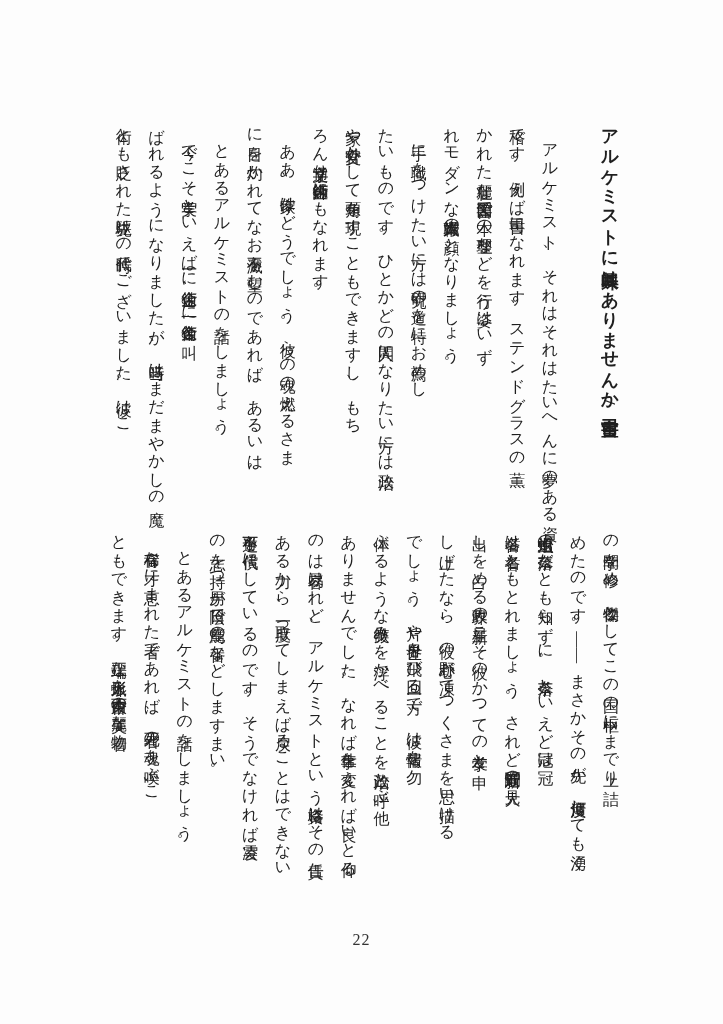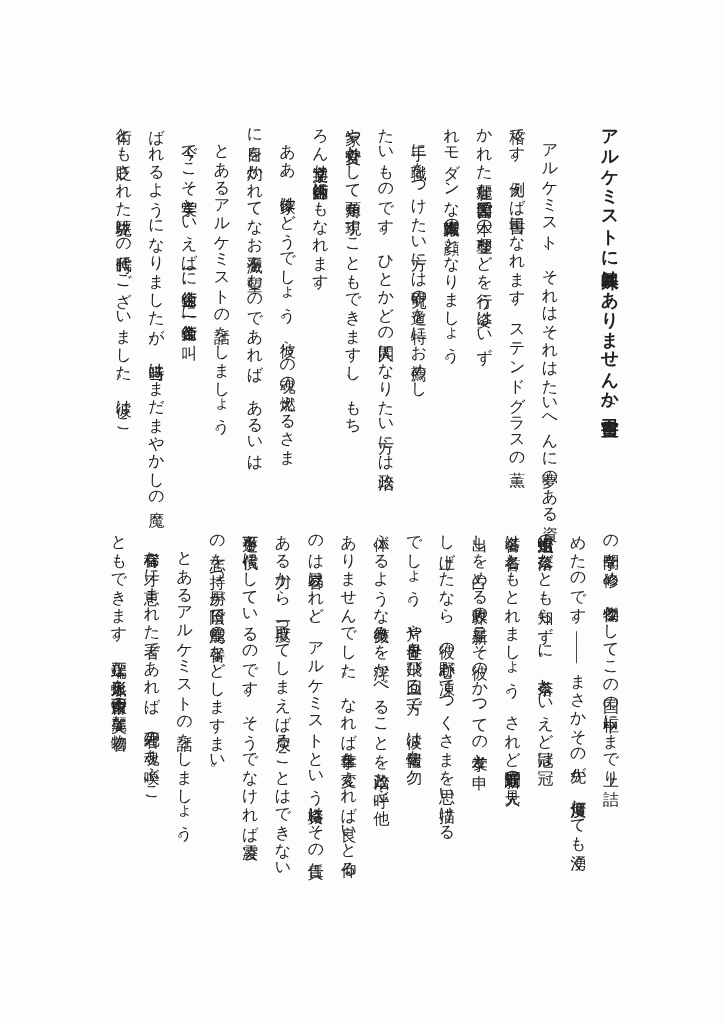--- a/index.html
+++ b/index.html
@@ -100,14 +100,15 @@
         <div class="vline">のは容易けれど、アルケミストという資格はその責任</div>
         <div class="vline">ある力から、一度取ってしまえば戻ることはできない</div>
         <div class="vline">不可逆を代償にしているのです。そうでなければ凌雲</div>
         <div class="vline">の志を持つ男が日陰で鳥籠の番などしますまい。</div>
         <div class="vline">　とあるアルケミストの話をしましょう。</div>
         <div class="vline">　稀有な才に恵まれた者であれば、死者の魂を喚ぶこ</div>
         <div class="vline">ともできます。端正な蝋人形を古今東西の美麗な着物</div>
       </div>
   </section>
 
+  <footer class="pagenum">22</footer>
 
 </div>
 
 </body></html>

